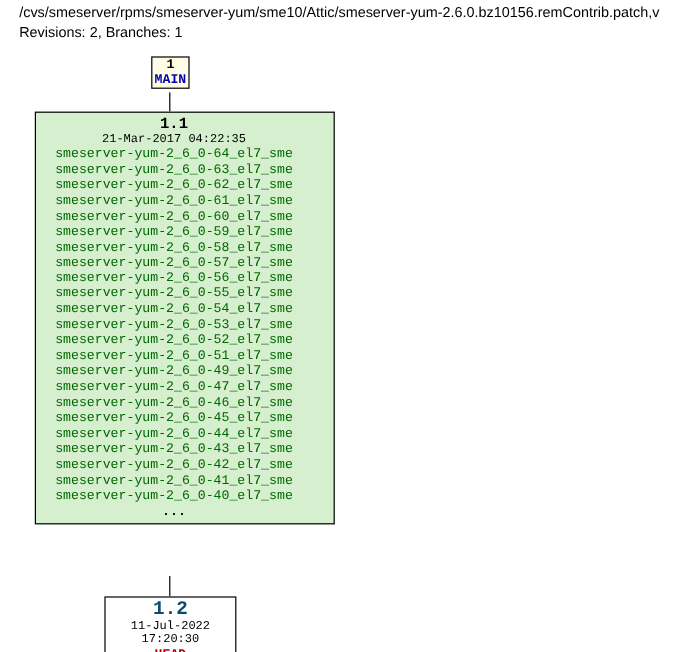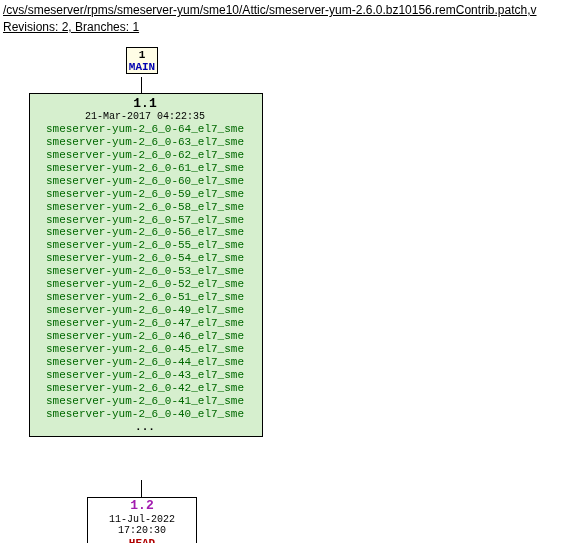--- a/index.html
+++ b/index.html
@@ -6,23 +6,22 @@
     margin: 0;
     padding: 0;
     font-family: "Courier New", monospace;
     font-size: 11px;
     background: #ffffff;
     width: 572px;
   }
   .header {
     font-family: sans-serif;
     font-size: 12px;
-    padding: 2px 3px;
+    padding: 2px 16px;
     line-height: 1.4;
-    text-decoration: underline;
   }
   .diagram {
     position: relative;
     width: 572px;
     height: 510px;
   }
   .node-1 {
     position: absolute;
     left: 126px;
     top: 9px;
@@ -43,21 +42,21 @@
   .node-main {
     position: absolute;
     left: 29px;
     top: 55px;
     width: 224px;
     background: #d6efce;
     border: 1px solid #000;
     text-align: center;
     font-size: 11px;
     line-height: 1.18;
-    padding: 2px 5px 2px 3px;
+    padding: 2px 21px 2px 3px;
     color: #006800;
   }
   .node-main .ver {
     color: #000;
     font-weight: bold;
     font-size: 13px;
   }
   .node-main .date {
     color: #000;
     font-size: 10px;
@@ -75,23 +74,23 @@
     left: 87px;
     top: 459px;
     width: 108px;
     background: #ffffff;
     border: 1px solid #000;
     text-align: center;
     padding: 1px 0 1px 0;
     line-height: 1.15;
   }
   .node-12 .ver {
-    color: #a21caf;
+    color: #0c4a6e;
     font-weight: bold;
-    font-size: 13px;
+    font-size: 16px;
   }
   .node-12 .date {
     color: #000;
     font-size: 10px;
   }
   .node-12 .head {
     color: #b00000;
     font-weight: bold;
     font-size: 11px;
   }

